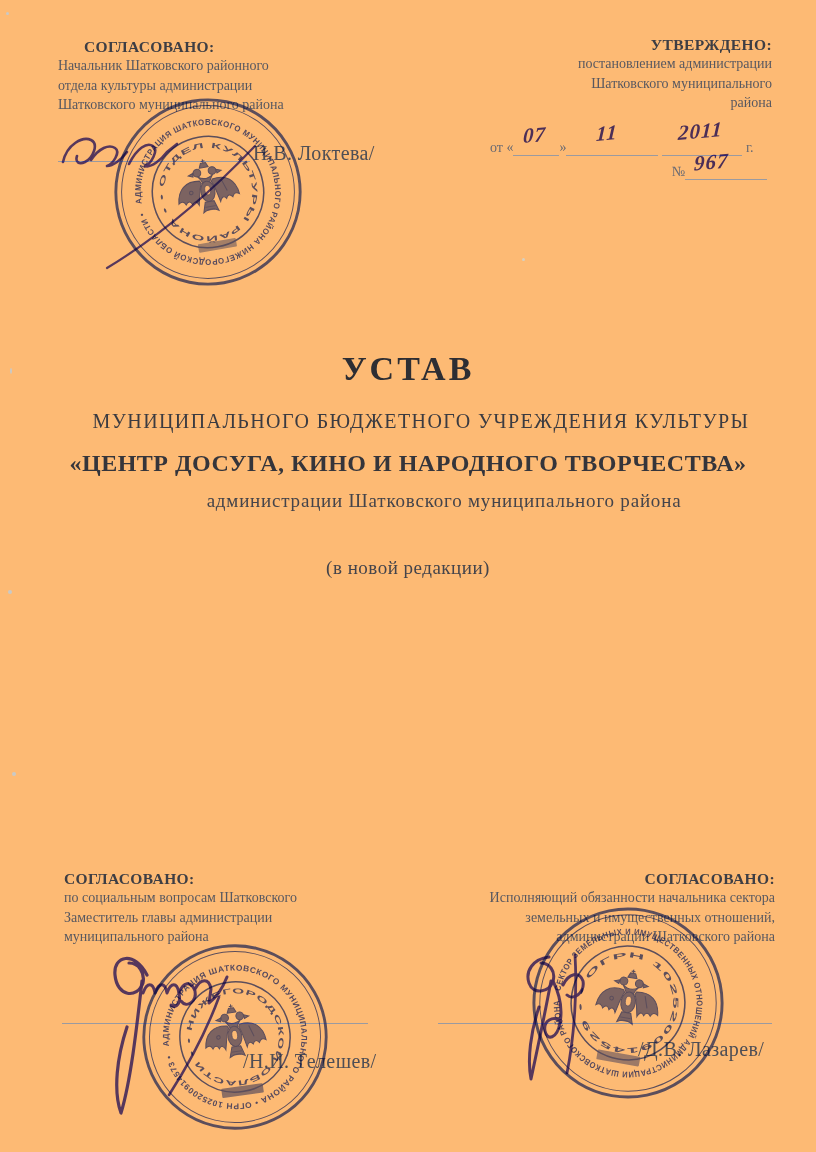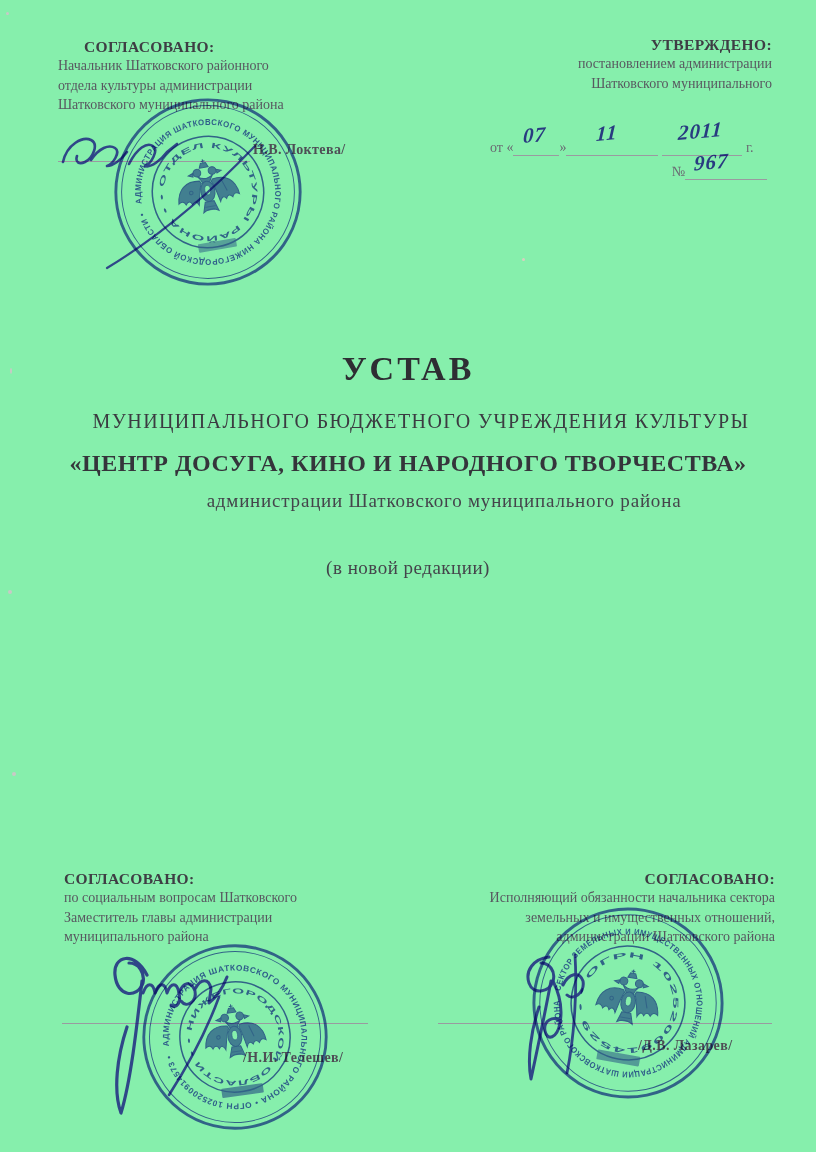--- a/index.html
+++ b/index.html
@@ -1,27 +1,27 @@
 <!DOCTYPE html>
 <html><head>
 <meta charset="utf-8">
 <style>
   html,body{margin:0;padding:0;background:#e8e8e8;}
   #page{
     position:relative;width:816px;height:1152px;margin:0 auto;
-    background:#86efac;overflow:hidden;
+    background:#fdba74;overflow:hidden;
     font-family:"Liberation Serif","DejaVu Serif",serif;
     color:#56565c;
   }
   .abs{position:absolute;}
   .head{font-weight:bold;font-size:15.5px;letter-spacing:.4px;color:#3e3e44;}
   .ln{font-size:14px;line-height:19.5px;color:#585860;}
   .right{text-align:right;}
   .sigline{border-bottom:1.2px solid #9a9aa0;height:0;}
-  .signame{font-size:14px;color:#4e4e55;letter-spacing:.4px;white-space:nowrap;font-weight:bold;}
+  .signame{font-size:20px;color:#4e4e55;letter-spacing:.4px;white-space:nowrap;}
   .datebit{font-size:14px;color:#6a6a72;}
   .u{display:inline-block;border-bottom:1.1px solid #9a9aa0;height:14px;vertical-align:bottom;}
   .hand{
     position:absolute;font-family:"Liberation Serif",serif;font-style:italic;font-weight:bold;
     color:#4c3fbe;font-size:21px;letter-spacing:1px;white-space:nowrap;
     transform:rotate(-5deg) skewX(-8deg);mix-blend-mode:multiply;
   }
   .title-main{font-size:34px;font-weight:bold;letter-spacing:3px;color:#2e2e33;text-align:center;width:100%;}
   .title-l2{font-size:20px;letter-spacing:1.4px;color:#3b3b41;text-align:center;width:100%;}
   .title-l3{font-size:24px;font-weight:bold;letter-spacing:.5px;color:#35353b;text-align:center;width:100%;}
@@ -97,20 +97,21 @@
     <path stroke-width="2.6" d="M8 44 C12 26 28 18 36 22 C44 26 38 40 30 44 C24 47 20 44 22 38"></path>
     <path stroke-width="2.6" d="M36 42 C44 30 54 26 60 30 C66 34 58 46 52 48 C58 48 66 42 72 34"></path>
     <path stroke-width="2.6" d="M74 46 C82 30 92 24 98 28 C104 32 96 46 90 48 C96 50 106 42 112 34 L122 26"></path>
     <path stroke-width="2.2" d="M200 28 C160 70 110 115 52 150"></path>
   </svg>
 
   <div class="abs right" style="right:44px;top:36px;width:340px;">
     <div class="head">УТВЕРЖДЕНО:</div>
     <div class="ln">постановлением администрации</div>
     <div class="ln">Шатковского муниципального</div>
+    <div class="ln">района</div>
   </div>
 
   <div class="abs datebit" style="left:490px;top:140px;white-space:nowrap;">
     <span>от «</span><span class="u" style="width:46px;"></span><span>»</span><span class="u" style="width:92px;"></span><span class="u" style="width:80px;margin-left:4px;"></span> <span>г.</span>
   </div>
   <div class="abs datebit" style="left:672px;top:164px;white-space:nowrap;">
     <span>№</span><span class="u" style="width:82px;"></span>
   </div>
   <span class="hand" style="left:523px;top:123px;">07</span>
   <span class="hand" style="left:596px;top:121px;">11</span>

